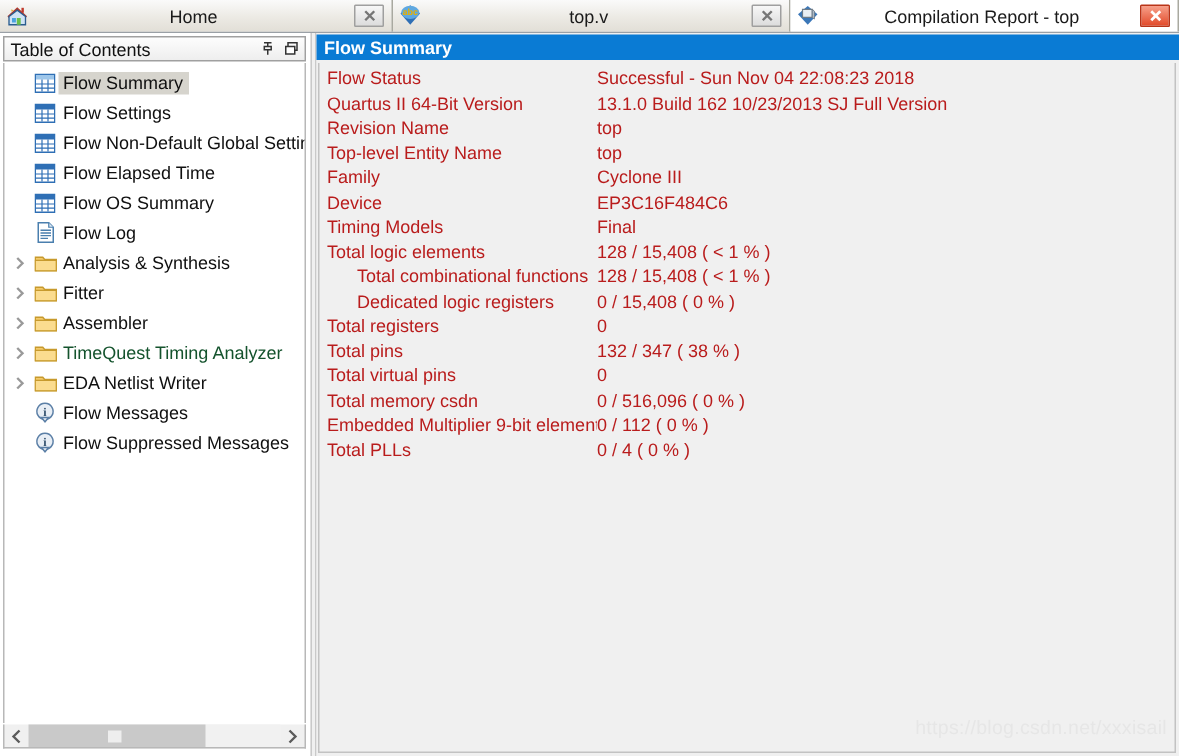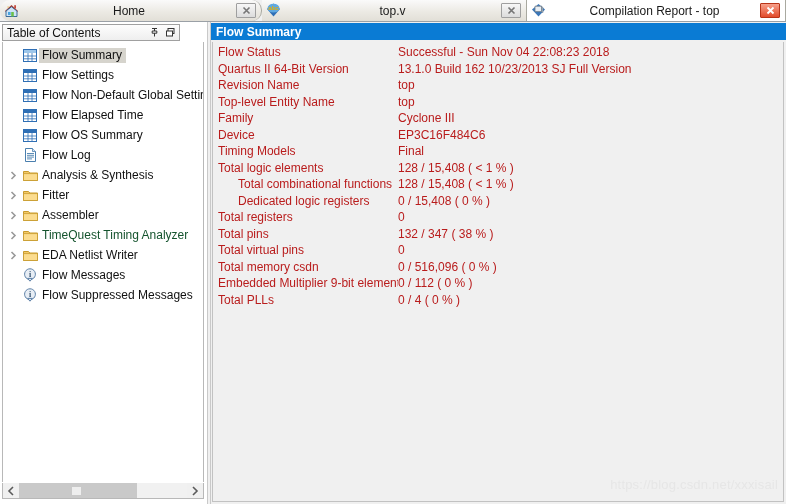--- a/index.html
+++ b/index.html
@@ -73,37 +73,37 @@
     border: 1px solid #9f9f9f;
     border-radius: 1px;
     box-sizing: border-box;
   }
   .tab-close.red {
     background: linear-gradient(to bottom,#f7a08a,#e24b2b);
     border: 1px solid #b93418;
   }
   .tab-close svg { display:block; }
 
-  .tab-home   { width: 262px; border-radius: 10px; }
+  .tab-home   { width: 262px; }
   .tab-topv   { width: 265px; gap: 28px; }
   .tab-report { width: 259px; }
 
   
   .left-panel {
     position: absolute;
     left: 0; top: 22px;
     width: 207px;
     height: 482px;
     background: #ffffff;
     box-sizing: border-box;
   }
   .toc-header {
     position: absolute;
     left: 2px; top: 2px;
-    width: 178px; height: 17px;
+    width: 202px; height: 17px;
     background: linear-gradient(to bottom,#fdfdfd,#eeeeee);
     border: 1px solid #a0a0a0;
     box-sizing: border-box;
     display: flex;
     align-items: center;
   }
   .toc-title {
     flex: 1 1 auto;
     padding-left: 4px;
     font-size: 12px;

